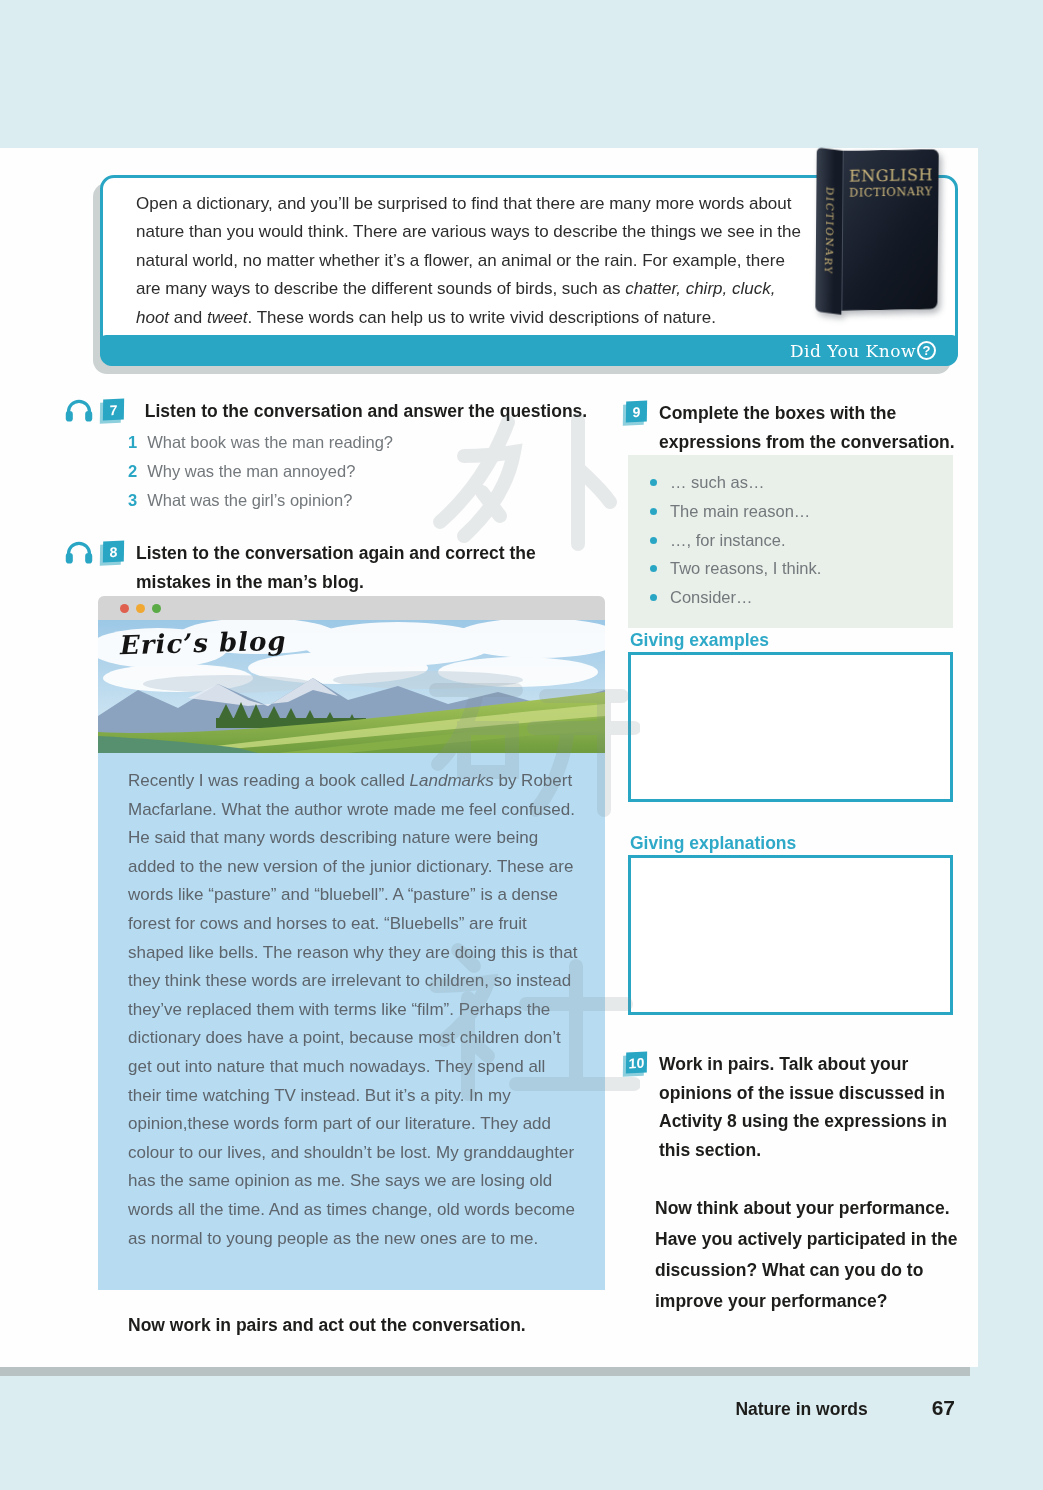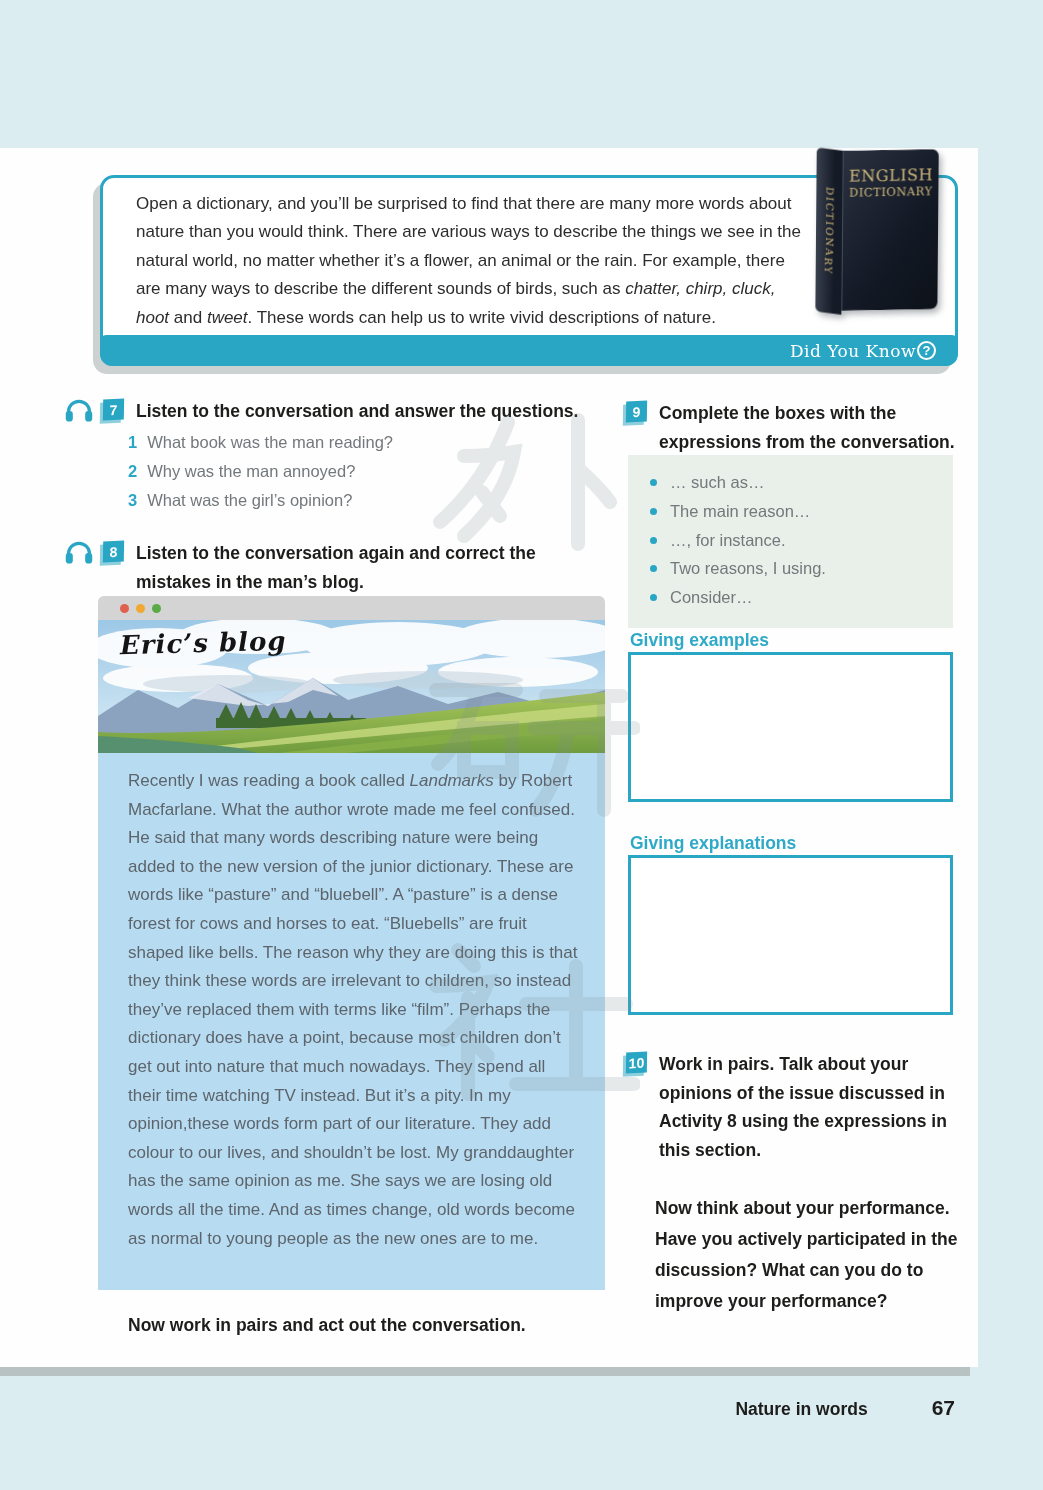--- a/index.html
+++ b/index.html
@@ -112,21 +112,21 @@
 
 <div class="act-row" style="left:64px;top:397px;width:540px;">
   <span class="hp-icon">
     <svg width="30" height="26" viewBox="0 0 34 28">
       <path d="M5 20 v-5 a12 12 0 0 1 24 0 v5" fill="none" stroke="#2aa6c5" stroke-width="3.6" stroke-linecap="round"></path>
       <rect x="2" y="14" width="8" height="12" rx="3.5" fill="#2aa6c5"></rect>
       <rect x="24" y="14" width="8" height="12" rx="3.5" fill="#2aa6c5"></rect>
     </svg>
   </span>
   <span class="badge">7</span>
-  <h3 class="act-title" style="width:460px;">Listen to the conversation and answer the questions.</h3>
+  <h3 class="act-title" style="width:460px;text-align:center;">Listen to the conversation and answer the questions.</h3>
 </div>
 <div class="questions">
   <div class="q-row">
     <span class="q-num">1</span>
     <span>What book was the man reading?</span>
   </div>
   <div class="q-row">
     <span class="q-num">2</span>
     <span>Why was the man annoyed?</span>
   </div>
@@ -219,21 +219,21 @@
   <div class="expr-item">
       <span class="bullet"></span>
       <span>The main reason…</span>
     </div>
   <div class="expr-item">
       <span class="bullet"></span>
       <span>…, for instance.</span>
     </div>
   <div class="expr-item">
       <span class="bullet"></span>
-      <span>Two reasons, I using.</span>
+      <span>Two reasons, I think.</span>
     </div>
   <div class="expr-item">
       <span class="bullet"></span>
       <span>Consider…</span>
     </div>
 </div>
 
 <h4 class="frame-label" style="top:630px;">Giving examples</h4>
 <div class="frame" style="top:652px;height:150px;"></div>
 

